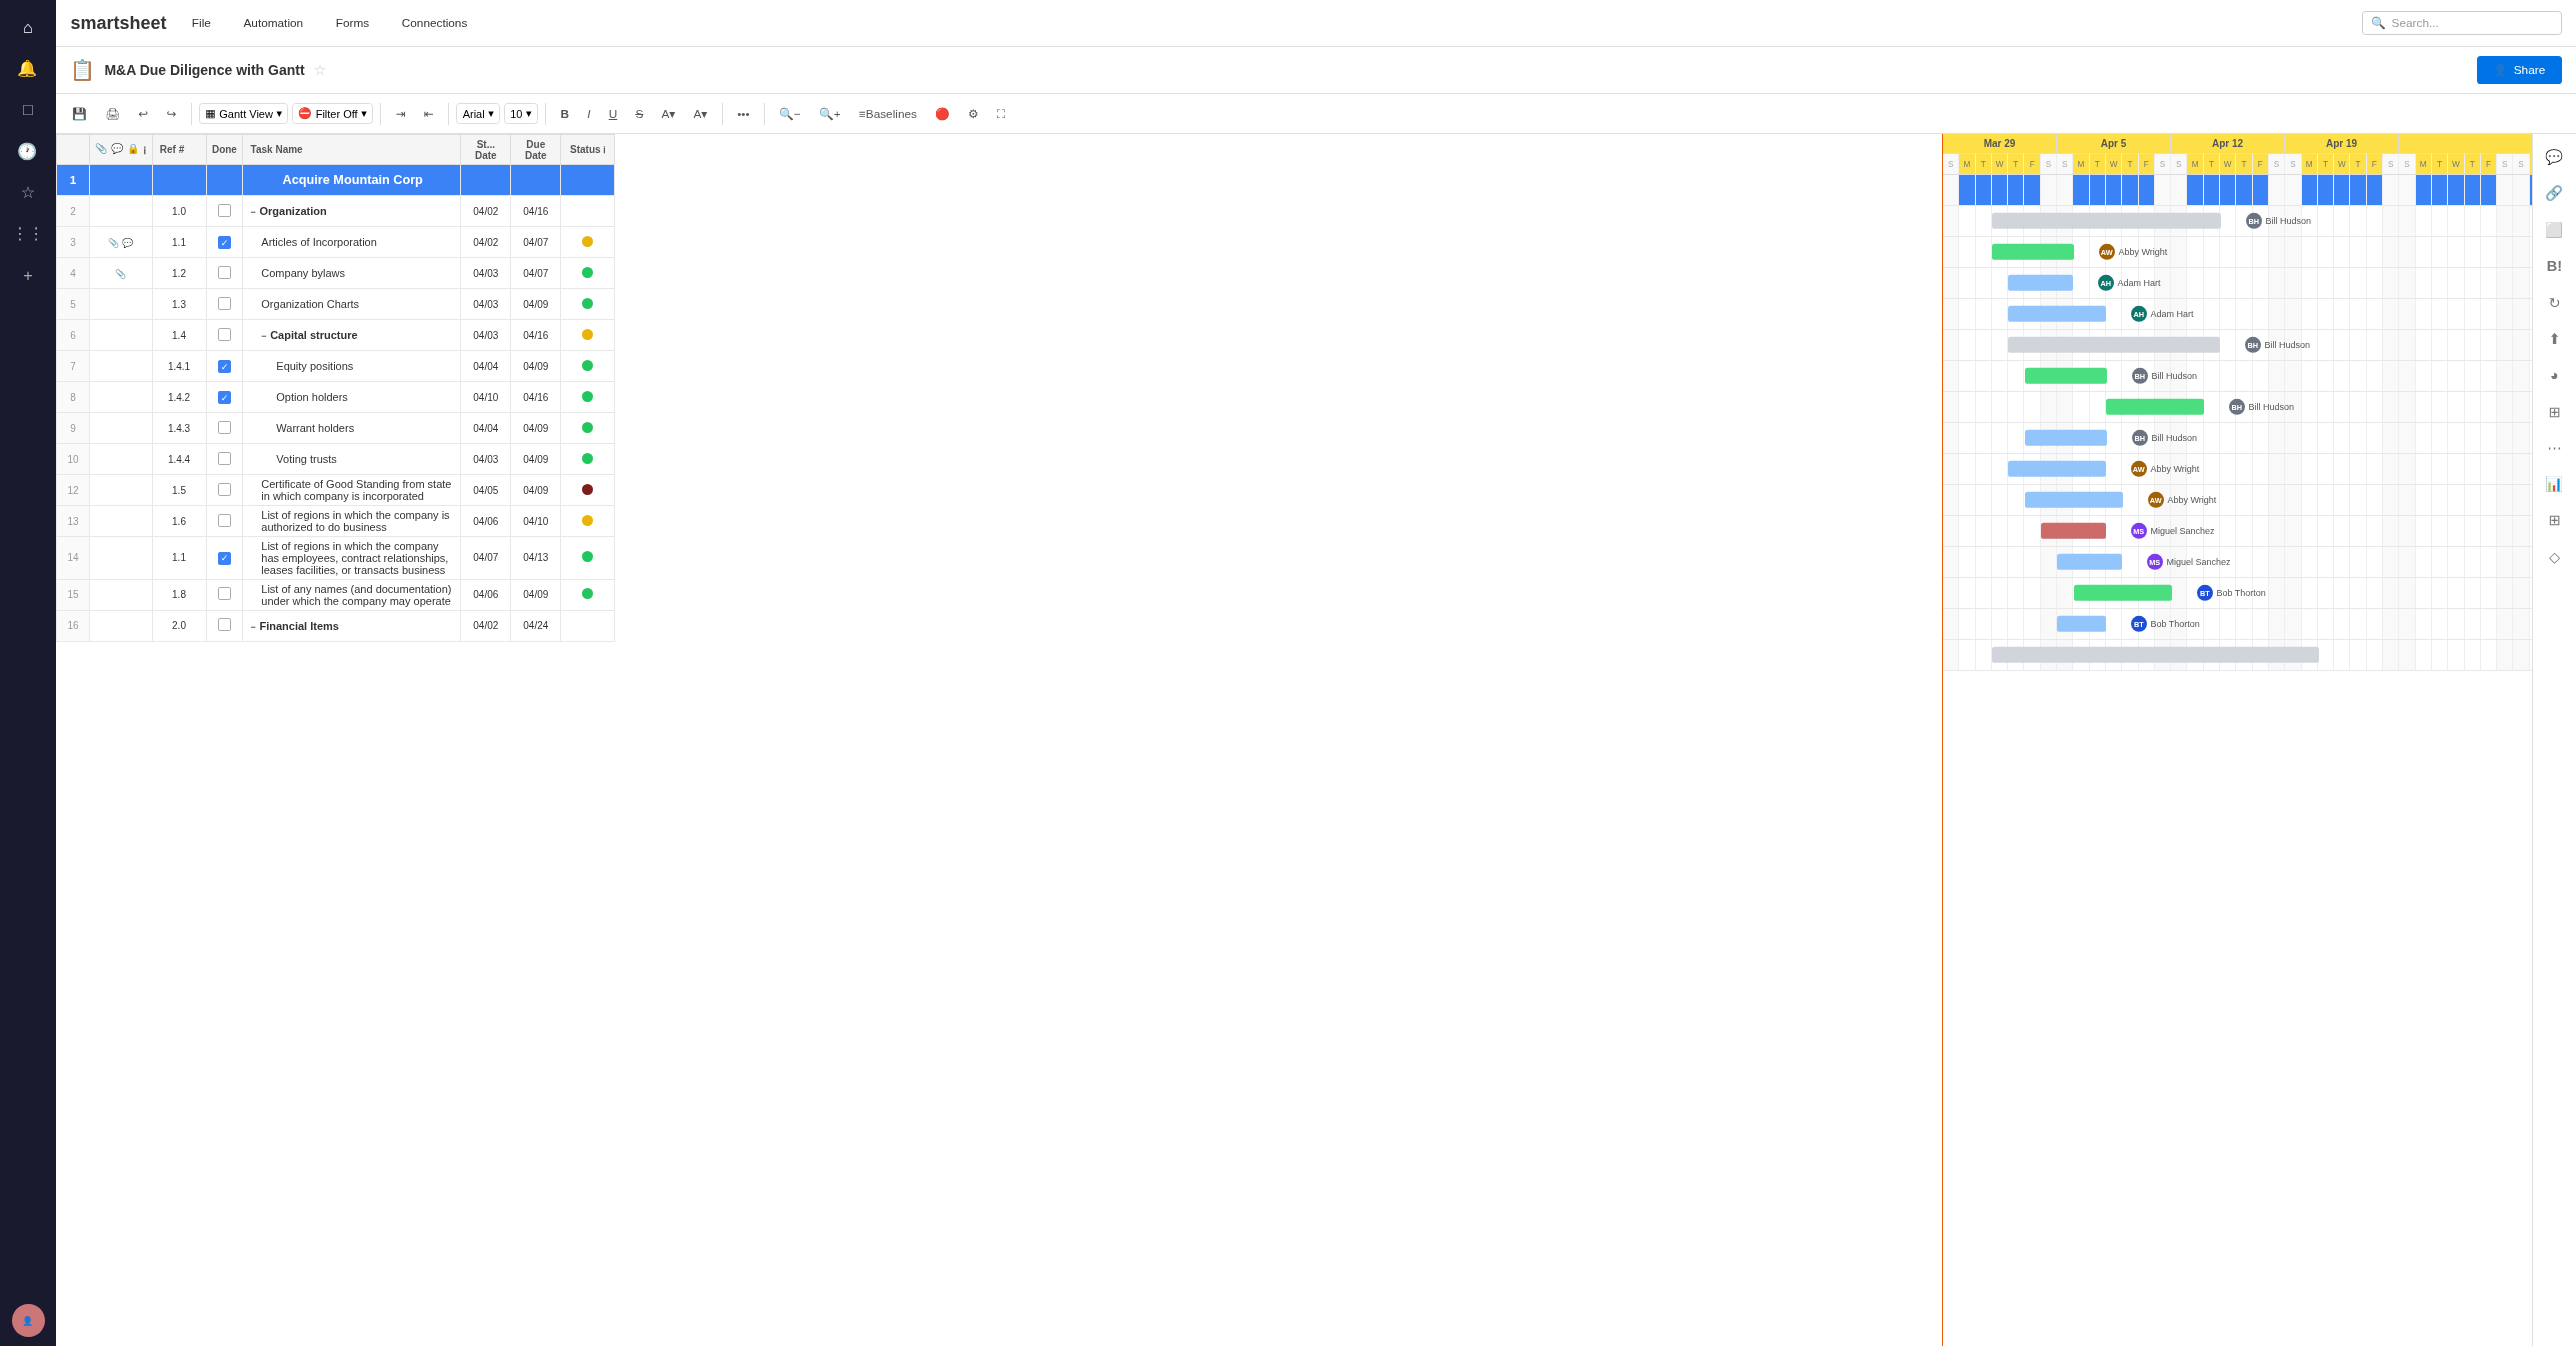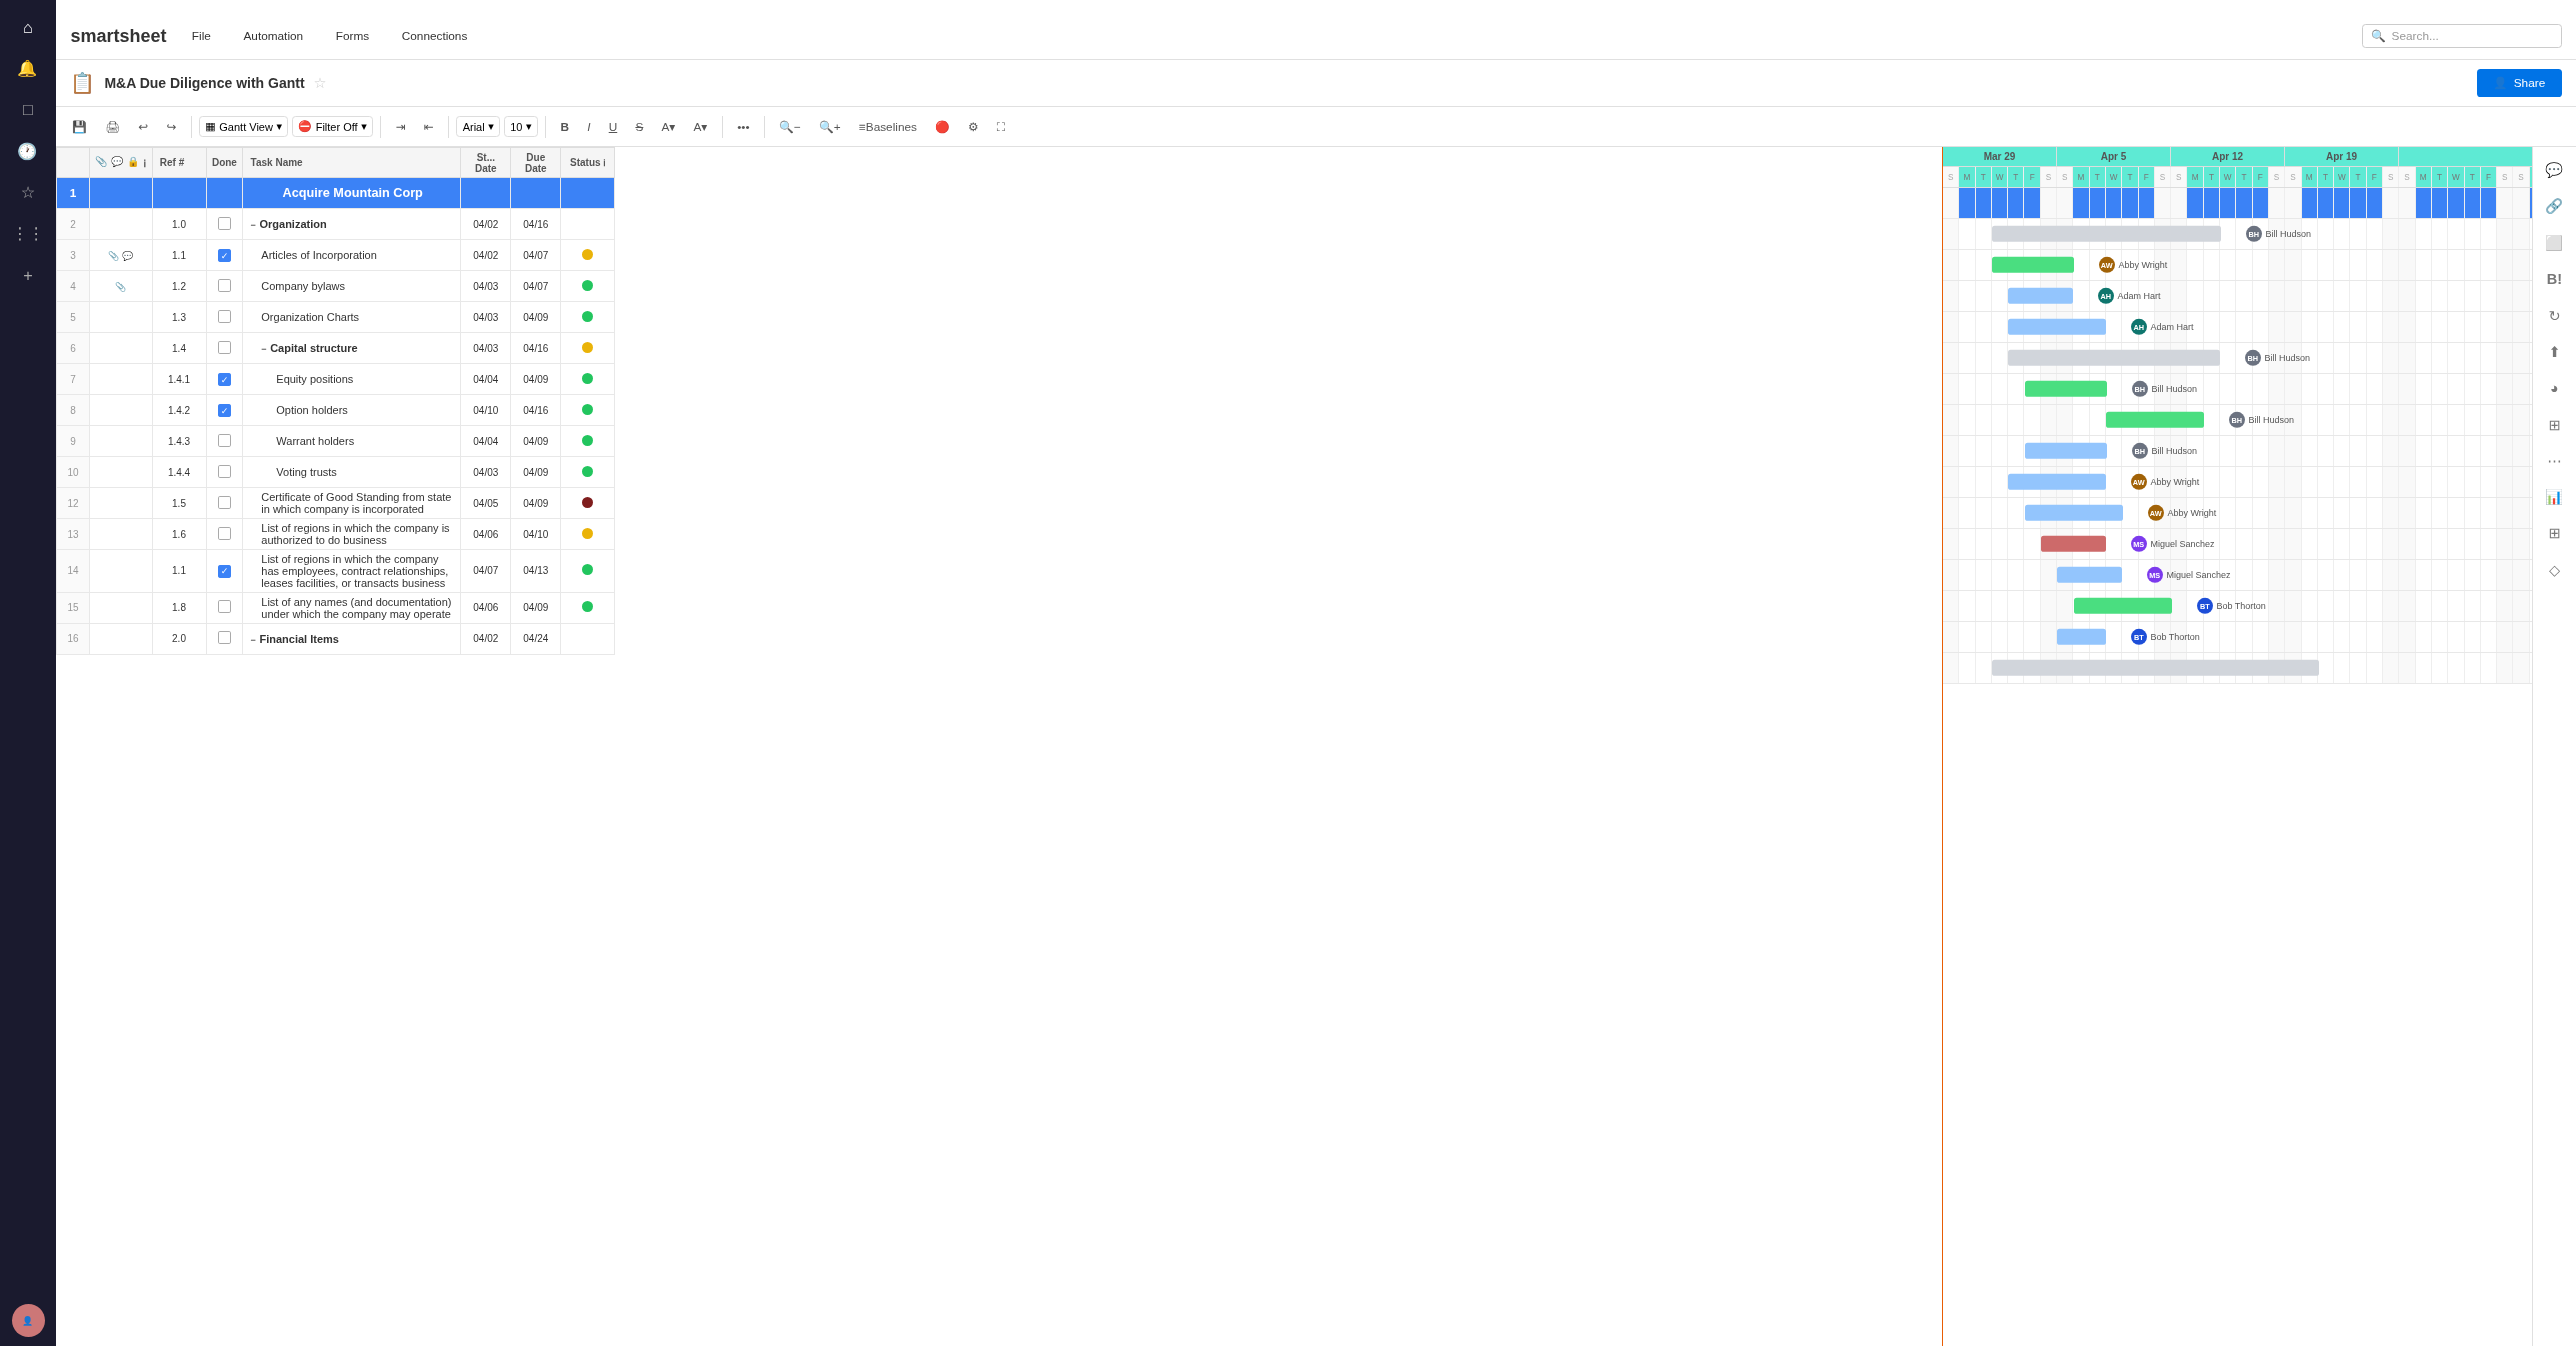--- a/index.html
+++ b/index.html
@@ -37,21 +37,20 @@
     }
 
     
     #top-bar {
       height: 47px;
       display: flex;
       align-items: center;
       padding: 0 14.5px;
       border-bottom: 0.9px solid #e0e0e0;
       gap: 18px;
-      margin-top: 13px;
     }
     #logo { font-size: 18px; font-weight: bold; color: #333; }
     .top-menu-item { font-size: 11.8px; color: #333; cursor: pointer; padding: 3.6px 7.3px; border-radius: 3.6px; }
     #search-bar {
       margin-left: auto;
       display: flex;
       align-items: center;
       border: 0.9px solid #ccc;
       border-radius: 3.6px;
       padding: 3.6px 9px;
@@ -196,21 +195,21 @@
     
     #gantt-area {
       width: 590px;
       overflow-x: auto;
       flex-shrink: 0;
       border-left: 1.8px solid #e85d04;
       position: relative;
     }
 
     .gantt-header {
-      background: #5eead4;
+      background: #fde047;
       border-bottom: 0.9px solid #ddd;
       position: sticky;
       top: 0;
       z-index: 10;
     }
 
     .gantt-header-months {
       display: flex;
       height: 20px;
       border-bottom: 0.9px solid #ddd;

